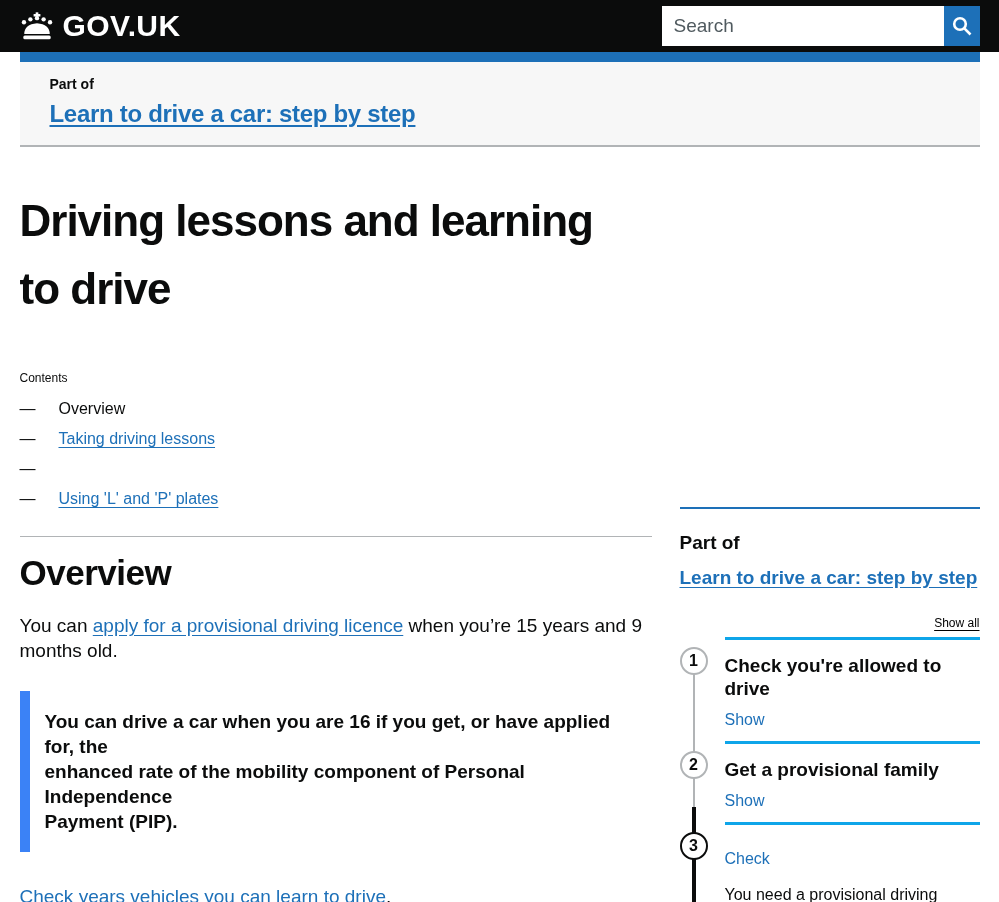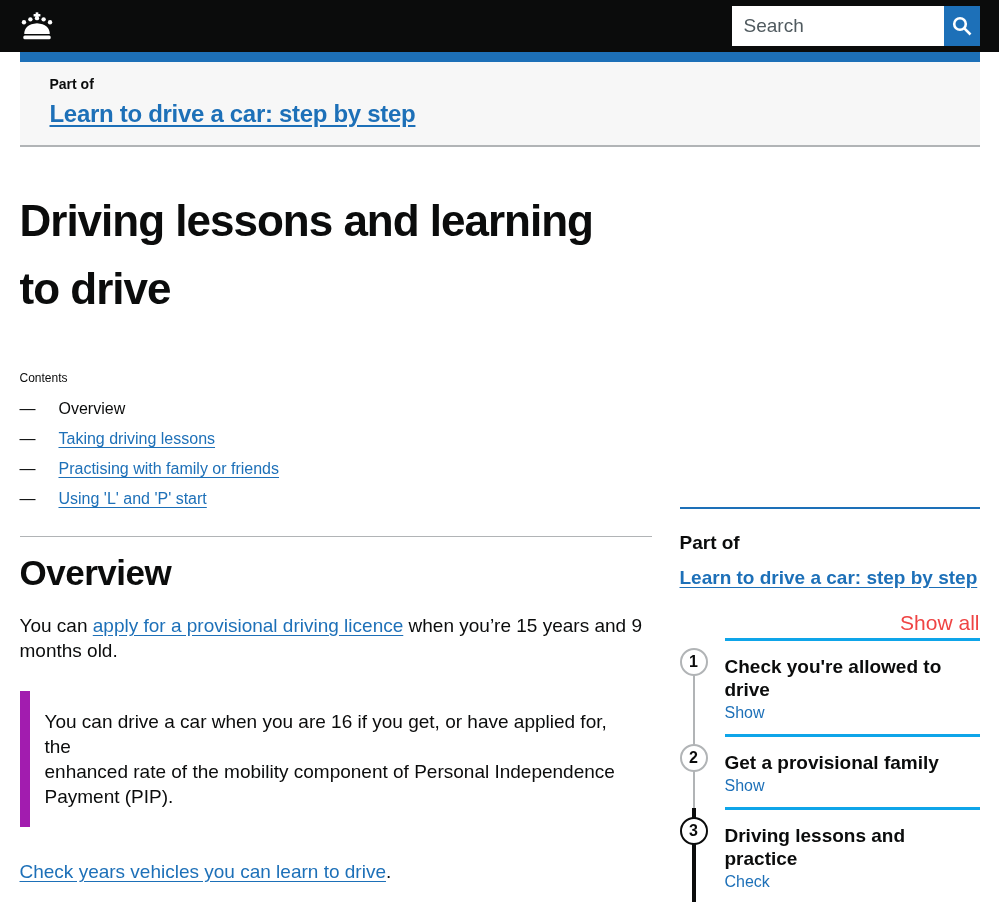--- a/index.html
+++ b/index.html
@@ -6,21 +6,21 @@
   html,body { width:999px; height:902px; overflow:hidden; background:#fff;
     font-family:"Liberation Sans", sans-serif; color:#0b0c0c; }
 
   
   .site-header { background:#0b0c0c; height:52px; width:100%; }
   .width-container { width:960px; margin:0 auto; }
   .header-inner { height:52px; display:flex; align-items:center; justify-content:space-between; }
   .logo { display:flex; align-items:center; gap:9px; color:#fff; text-decoration:none; cursor:pointer; }
   .logo-text { font-size:30px; font-weight:700; letter-spacing:.4px; }
   .search-form { display:flex; align-items:center; }
-  .search-input { width:212px; height:40px; border:0; padding:0 12px; font-size:19px;
+  .search-input { width:282px; height:40px; border:0; padding:0 12px; font-size:19px;
     font-family:"Liberation Sans", sans-serif; color:#0b0c0c; outline:none; }
   .search-input::placeholder { color:#505a5f; opacity:1; }
   .search-btn { width:36px; height:40px; background:#1d70b8; border:0; display:flex;
     align-items:center; justify-content:center; cursor:pointer; }
 
   
   .banner { border-top:10px solid #1d70b8; border-bottom:2px solid #b1b4b6;
     background:#f7f7f7; padding:14px 30px 16px; }
   .banner-part-of { font-size:14px; font-weight:700; line-height:17px; }
   .banner-link { display:inline-block; margin-top:6px; font-size:24px; font-weight:700;
@@ -41,44 +41,44 @@
   .contents-list li { display:flex; gap:23px; margin-top:11px; font-size:16px; line-height:19px; }
   .contents-dash { color:#0b0c0c; }
   a.text-link { color:#1d70b8; text-decoration:underline; text-underline-offset:3px; cursor:pointer;text-align:right; }
   .contents-current { color:#0b0c0c; }
 
   hr.section-rule { border:0; border-top:1px solid #b1b4b6; margin-top:28px; }
   h2.section-heading { margin-top:16px; font-size:35px; font-weight:700; line-height:40px; letter-spacing:-.5px; }
 
   p.body { margin-top:20px; font-size:19px; line-height:25px; white-space:pre-line; }
 
-  .inset { margin-top:28px; border-left:10px solid #a21caf; padding:18px 15px;
-    font-size:19px; line-height:25px; white-space:pre-line; }
+  .inset { margin-top:28px; border-left:10px solid #3b82f6; padding:18px 15px;
+    font-size:19px; line-height:25px; white-space:pre-line;font-weight:bold; }
 
   .check-line { margin-top:32px; font-size:19px; line-height:25px; }
 
   
   .side-part-of { margin-top:22px; font-size:19px; font-weight:700; line-height:23px; }
   .side-link { display:inline-block; margin-top:12px; font-size:19px; font-weight:700;
     line-height:23px; color:#1d70b8; text-decoration:underline; text-underline-offset:3px; cursor:pointer; }
   .show-all-row { margin-top:24px; text-align:right; }
-  .show-all { font-size:21px; line-height:19px; color:#ef4444; 
+  .show-all { font-size:12px; line-height:19px; color:#000000; text-decoration:underline;
     text-underline-offset:3px; cursor:pointer; }
 
   ul.step-nav { list-style:none; margin-top:4px; position:relative; min-height:270px; }
   .step-line-gray { position:absolute; left:13px; top:24px; height:146px; width:2px; background:#b1b4b6; }
   .step-line-black { position:absolute; left:12px; top:170px; height:140px; width:4px; background:#0b0c0c; }
   li.step { display:flex; gap:17px; }
   .step-circle { position:relative; z-index:1; flex:0 0 28px; width:28px; height:28px; margin-top:10px;
     border:2px solid #b1b4b6; border-radius:50%; background:#fff; display:flex;
     align-items:center; justify-content:center; font-size:16px; font-weight:700; }
   li.step.active .step-circle { border-color:#0b0c0c; }
   .step-content { flex:1; border-top:3px solid #0ea5e9; padding:14px 0 12px; }
   .step-title { font-size:19px; font-weight:700; line-height:23px; }
-  .step-toggle { display:inline-block; margin-top:2px; font-size:16px; line-height:19px;
+  .step-toggle { display:inline-block; margin-top:10px; font-size:16px; line-height:19px;
     color:#1d70b8; background:none; border:0; padding:0; cursor:pointer;
     font-family:"Liberation Sans", sans-serif; }
   .step-body { margin-top:16px; font-size:16px; line-height:22px; white-space:pre-line; }
 </style>
 </head>
 <body>
 
 <header class="site-header">
   <div class="width-container header-inner">
     <a class="logo">
@@ -88,20 +88,21 @@
           <rect x="14.4" y="1.8" width="7.2" height="2.6"></rect>
           <circle cx="4.2" cy="10.5" r="2.3"></circle>
           <circle cx="11" cy="7.4" r="2.3"></circle>
           <circle cx="18" cy="6.2" r="2.3"></circle>
           <circle cx="25" cy="7.4" r="2.3"></circle>
           <circle cx="31.8" cy="10.5" r="2.3"></circle>
           <path d="M4.5 23 Q4.5 12.5 18 11.5 Q31.5 12.5 31.5 23 Z"></path>
           <rect x="3.5" y="24.5" width="29" height="4" rx="1.6"></rect>
         </svg>
       </span>
+      <span class="logo-text">GOV.UK</span>
     </a>
     <form class="search-form">
       <input class="search-input" type="text" placeholder="Search" style="">
       <button class="search-btn" type="button">
         <span style="display:flex;">
           <svg width="22" height="22" viewBox="0 0 22 22" fill="none" stroke="#ffffff" stroke-width="2.6">
             <circle cx="9" cy="9" r="5.8"></circle>
             <line x1="13.6" y1="13.6" x2="19.5" y2="19.5"></line>
           </svg>
         </span>
@@ -127,25 +128,24 @@
           <li>
             <span class="contents-dash">—</span>
             <span class="contents-current">Overview</span>
           </li>
           <li>
             <span class="contents-dash">—</span>
             <a class="text-link">Taking driving lessons</a>
           </li>
           <li>
             <span class="contents-dash">—</span>
-            <a class="text-link">Practising with family or friends</a>
-          </li>
-          <li>
-            <span class="contents-dash">—</span>
-            <a class="text-link">Using 'L' and 'P' start</a>
+          </li>
+          <li>
+            <span class="contents-dash">—</span>
+            <a class="text-link">Using 'L' and 'P' plates</a>
           </li>
         </ul>
       </div>
 
       <hr class="section-rule">
 
       <h2 class="section-heading">Overview</h2>
 
       <p class="body"><span>You can </span><a class="text-link">apply for a provisional driving licence</a><span> when you’re 15 years and 9
 months old.</span></p>
@@ -182,21 +182,20 @@
           <span class="step-circle">2</span>
           <div class="step-content">
             <div class="step-title">Get a provisional family</div>
             <button class="step-toggle">Show</button>
           </div>
         </li>
 
         <li class="step active">
           <span class="step-circle">3</span>
           <div class="step-content">
-            <div class="step-title">Driving lessons and practice</div>
             <button class="step-toggle">Check</button>
             <div class="step-body">You need a provisional driving
 licence to take lessons or practice.</div>
           </div>
         </li>
       </ul>
     </aside>
   </div>
 </div>
 

